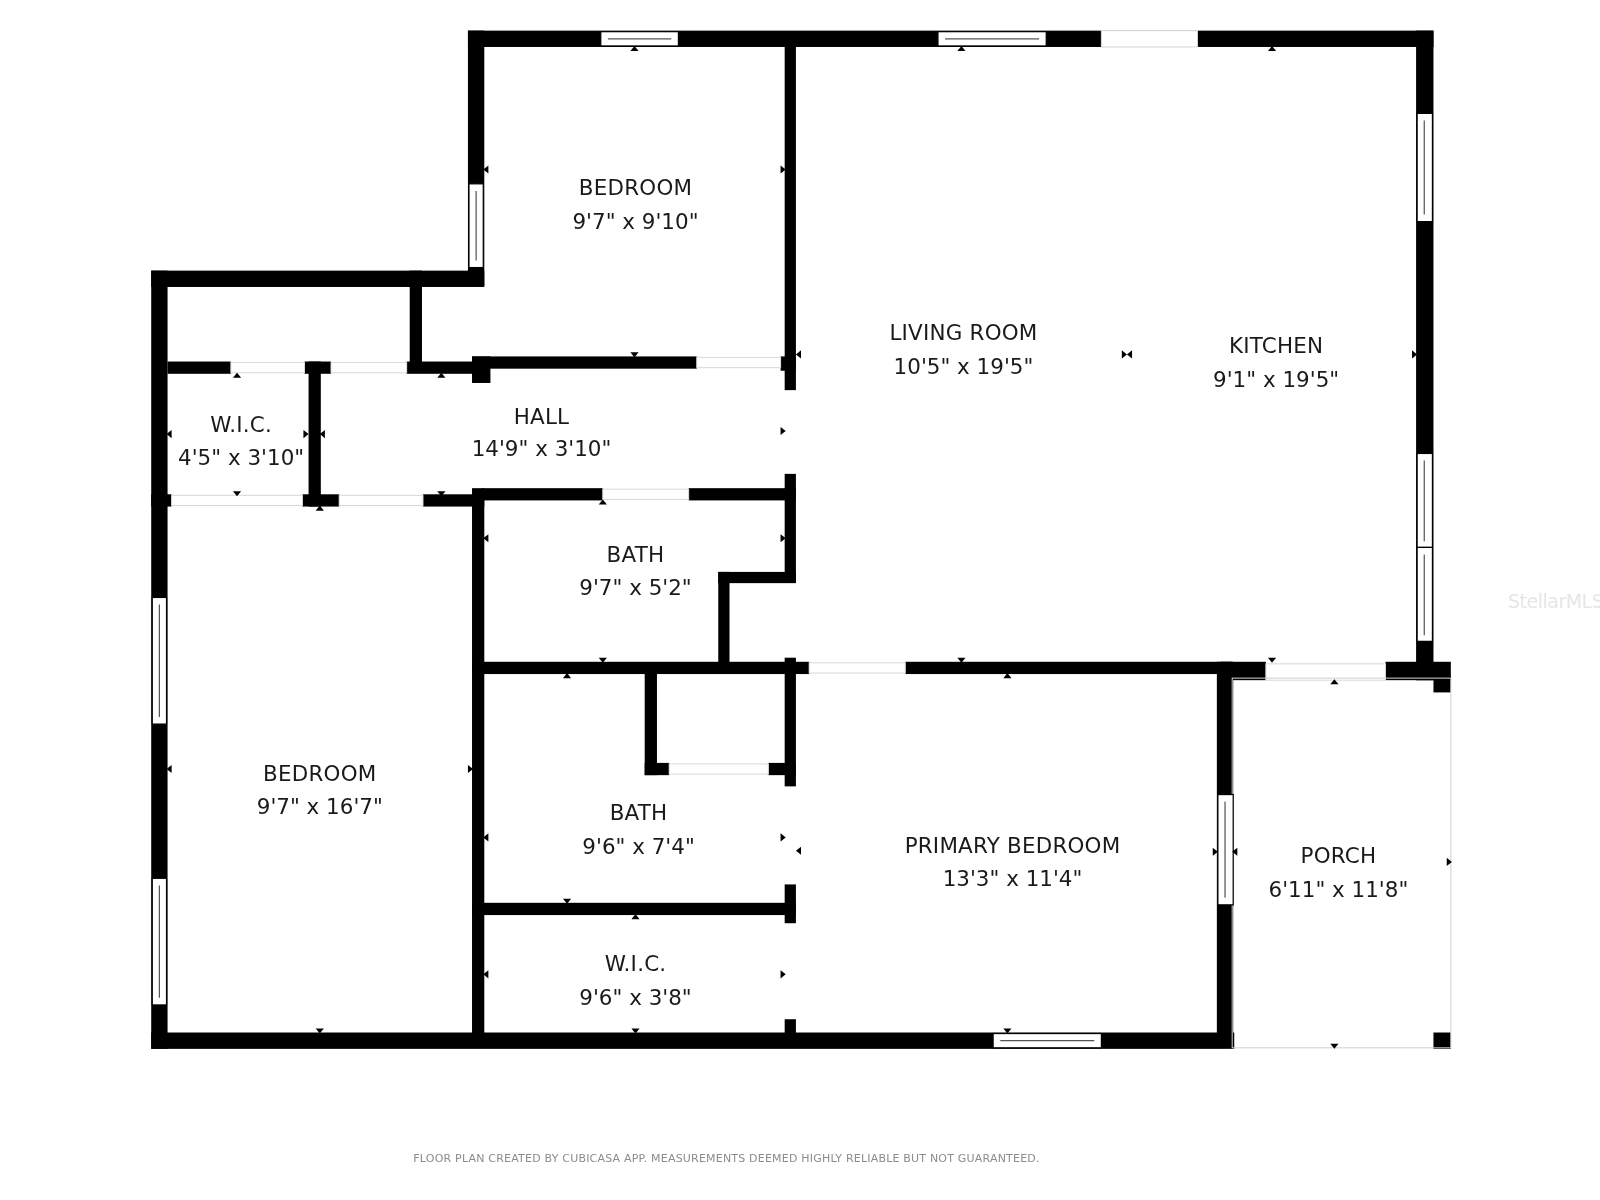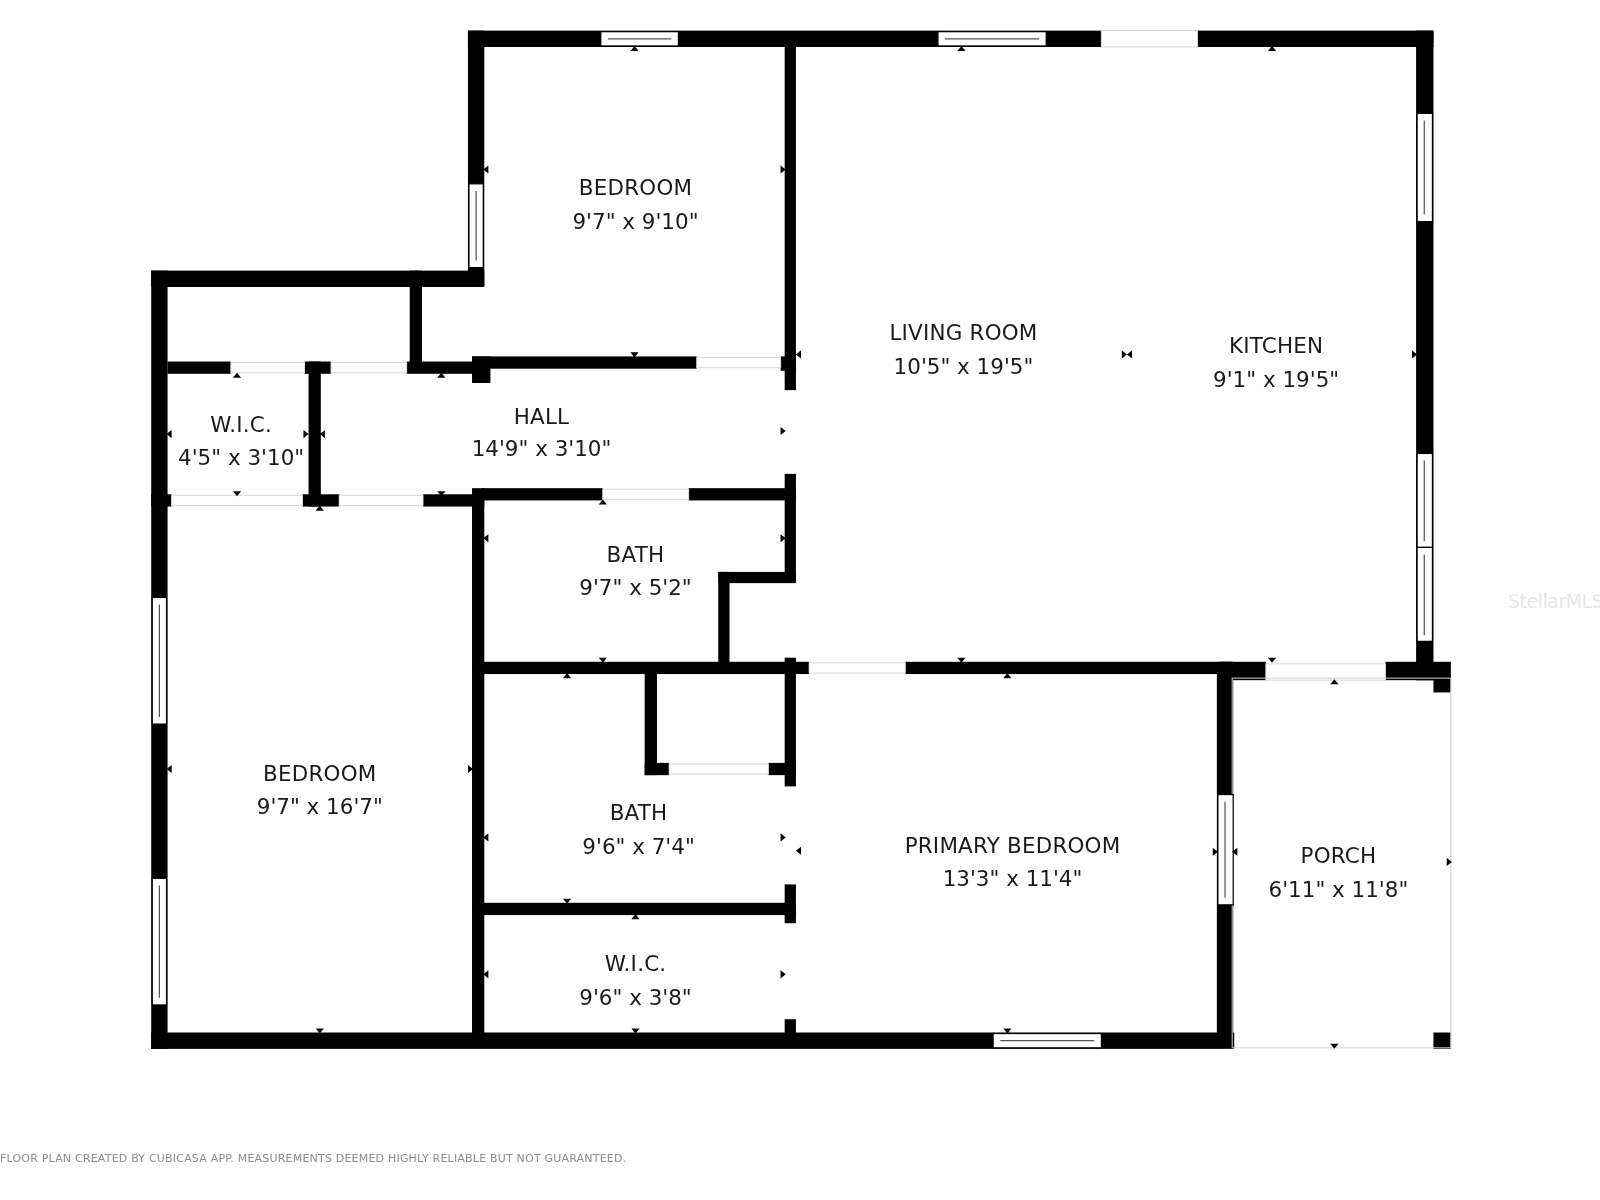--- a/index.html
+++ b/index.html
@@ -5,21 +5,21 @@
   html, body { margin: 0; padding: 0; background: #ffffff; }
   body { width: 1600px; height: 1200px; overflow: hidden; position: relative; font-family: "DejaVu Sans", sans-serif; }
   #plan { position: absolute; left: 0; top: 0; width: 1600px; height: 1200px; }
   .wall { fill: #000000; }
   .opening { fill: #ffffff; stroke: #d8d8d8; stroke-width: 1; }
   .window-frame { fill: #ffffff; stroke: #000000; stroke-width: 1.2; }
   .window-line { stroke: #555555; stroke-width: 1.2; }
   .marker { fill: #000000; }
   .room-label { font-family: "DejaVu Sans", sans-serif; font-size: 21px; fill: #1a1a1a; text-anchor: middle; letter-spacing: 0.2px; }
   .room-dim { font-family: "DejaVu Sans", sans-serif; font-size: 21px; fill: #1a1a1a; text-anchor: middle; }
-  .footer { position: absolute; left: 0; width: 1453px; top: 1152px; font-family: "DejaVu Sans", sans-serif; font-size: 11px; color: #8c8c8c; letter-spacing: 0.2px; }
+  .footer { position: absolute; left: 0; width: 1453px; top: 1152px; text-align: center; font-family: "DejaVu Sans", sans-serif; font-size: 11px; color: #8c8c8c; letter-spacing: 0.2px; }
   .watermark { position: absolute; left: 1508px; top: 590px; font-family: "DejaVu Sans", sans-serif; font-size: 19px; color: #e6e6e6; letter-spacing: -0.5px; }
 </style>
 </head>
 <body>
 
 <svg id="plan" viewBox="0 0 1566 1175" preserveAspectRatio="none" xmlns="http://www.w3.org/2000/svg">
 
   <g>
 
     <rect class="wall" x="458" y="30" width="945" height="16"></rect>

